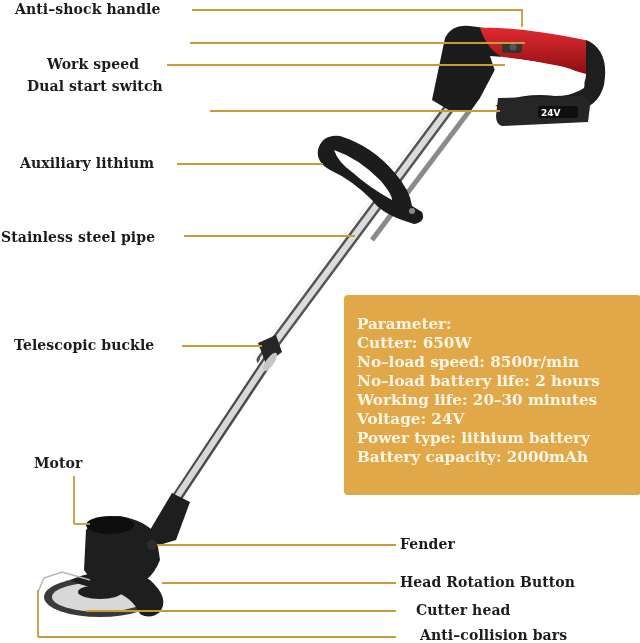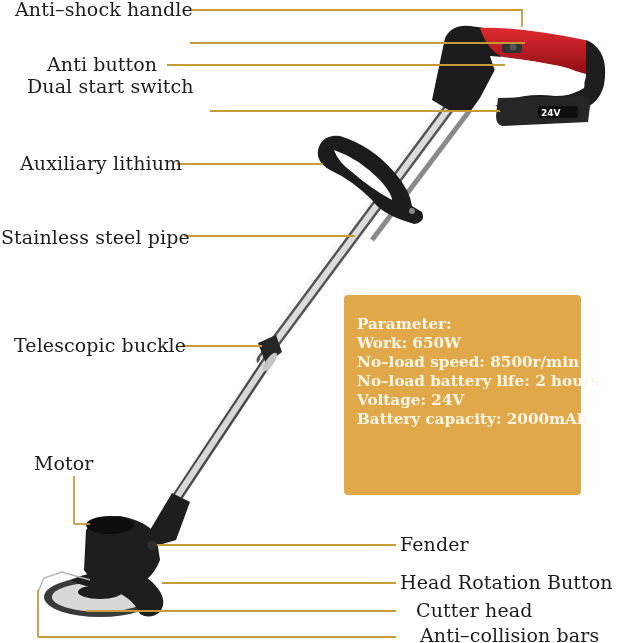--- a/index.html
+++ b/index.html
@@ -1,21 +1,21 @@
 <!DOCTYPE html>
 <html><head>
 <meta charset="utf-8">
 <style>
   html, body { margin: 0; padding: 0; background: #ffffff; }
   body { width: 640px; height: 643px; position: relative; overflow: hidden;
          font-family: "DejaVu Serif", "Liberation Serif", serif; }
-  .label { position: absolute; font-weight: normal; color: #1c1c1c; font-size: 19px;
+  .label { position: absolute; font-weight: bold; color: #1c1c1c; font-size: 14px;
            line-height: 17px; white-space: nowrap; letter-spacing: 0.1px; }
   .label.center { text-align: center; }
-  .param-box { position: absolute; left: 344px; top: 295px; width: 237px; height: 200px;
+  .param-box { position: absolute; left: 344px; top: 295px; width: 297px; height: 200px;
                background: #e1a849; border-radius: 4px; }
   .param-lines { position: absolute; left: 13px; top: 20px; }
   .param-line { color: #fdf6e6; font-weight: bold; font-size: 15.2px; line-height: 19px;
                 white-space: nowrap; font-family: "DejaVu Serif", serif; }
   svg.product { position: absolute; left: 0; top: 0; }
 </style>
 </head>
 <body>
 
 <svg class="product" width="640" height="643" viewBox="0 0 640 643">
@@ -102,34 +102,36 @@
     <line x1="157" y1="545" x2="396" y2="545" stroke="#c99a3a" stroke-width="1.8"></line>
     <line x1="162" y1="583" x2="396" y2="583" stroke="#c99a3a" stroke-width="1.8"></line>
     <line x1="86" y1="611" x2="396" y2="611" stroke="#c99a3a" stroke-width="1.8"></line>
     <line x1="38" y1="590" x2="38" y2="637" stroke="#c99a3a" stroke-width="1.8"></line>
     <line x1="38" y1="637" x2="396" y2="637" stroke="#c99a3a" stroke-width="1.8"></line>
   </g>
 </svg>
 
 <div class="label" style="left:15px; top:1px;">Anti–shock handle</div>
 <div class="label" style="left:27px; top:34px;margin-top:44px;">Dual start switch</div>
-<div class="label" style="left:47px; top:56px;">Anti button</div>
+<div class="label" style="left:47px; top:56px;">Work speed</div>
 <div class="label center" style="left:60px; top:95px; width:146px;">
 </div>
 <div class="label" style="left:20px; top:155px;">Auxiliary lithium</div>
 <div class="label" style="left:1px; top:229px;">Stainless steel pipe</div>
 <div class="label" style="left:14px; top:337px;">Telescopic buckle</div>
 <div class="label" style="left:34px; top:455px;">Motor</div>
 <div class="label" style="left:400px; top:536px;">Fender</div>
 <div class="label" style="left:400px; top:574px;">Head Rotation Button</div>
 <div class="label" style="left:416px; top:602px;">Cutter head</div>
 <div class="label" style="left:400px; top:627px;margin-left:20px;">Anti–collision bars</div>
 
 <div class="param-box">
   <div class="param-lines">
     <div class="param-line">Parameter:</div>
-    <div class="param-line">Work: 650W</div>
+    <div class="param-line">Cutter: 650W</div>
     <div class="param-line">No–load speed: 8500r/min</div>
     <div class="param-line">No–load battery life: 2 hours</div>
+    <div class="param-line">Working life: 20–30 minutes</div>
     <div class="param-line">Voltage: 24V</div>
+    <div class="param-line">Power type: lithium battery</div>
     <div class="param-line">Battery capacity: 2000mAh</div>
   </div>
 </div>
 
 </body></html>

